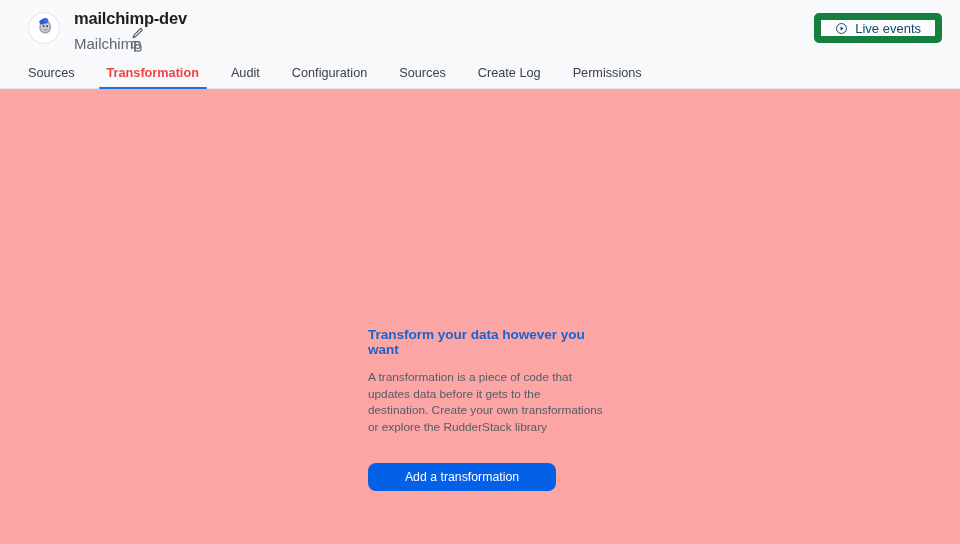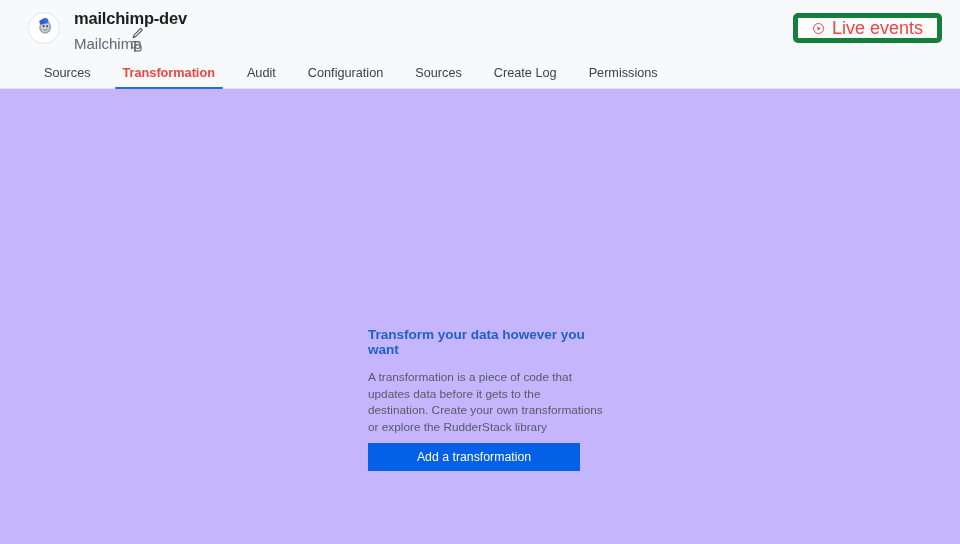--- a/index.html
+++ b/index.html
@@ -89,33 +89,33 @@
   .live-events {
     position: absolute;
     right: 18px;
     top: 13px;
     height: 30px;
     box-sizing: border-box;
     padding: 0 14px;
     display: flex;
     align-items: center;
     gap: 7px;
-    border: 5px solid #15803d;
+    border: 7px solid #15803d;
     border-radius: 5px;
     background: #fbfbfc;
-    color: #ef4444;
-    font-size: 18px;
+    color: #0c4a6e;
+    font-size: 13px;
     cursor: not-allowed;
   }
   .live-events svg { display: block; }
 
   
   .tabs {
     position: absolute;
-    left: 36px;
+    left: 20px;
     bottom: 0;
     display: flex;
     align-items: flex-end;
     height: 30px;
   }
 
   .tab {
     position: relative;
     padding: 0 8px 8px 8px;
     margin-right: 16px;
@@ -138,21 +138,21 @@
     bottom: -1px;
     height: 2px;
     background: #1f6fe0;
     border-radius: 1px;
   }
 
   
   .content {
     position: relative;
     height: 455px;
-    background: #c4b5fd;
+    background: #fca5a5;
     text-decoration: underline;
   }
 
   .empty-state {
     position: absolute;
     left: 368px;
     top: 238px;
     width: 236px;
   }
 
@@ -161,34 +161,34 @@
     font-weight: bold;
     color: #1f62c9;
     margin: 0 0 12px 0;
     letter-spacing: -0.05px;
   }
 
   .empty-desc {
     font-size: 11.8px;
     line-height: 16.6px;
     color: #555c66;
-    margin: 0 0 8px 0;
+    margin: 0 0 28px 0;
   }
 
   .primary-btn {
     display: block;
-    width: 212px;
+    width: 188px;
     height: 28px;
     line-height: 28px;
     text-align: center;
     background: #0560e8;
     color: #ffffff;
     font-size: 12.3px;
     border: none;
-    border-radius: 0;
+    border-radius: 8px;
     cursor: pointer;
     font-family: "Liberation Sans", sans-serif;
     padding: 0;
   }
 </style>
 </head>
 <body>
 
 <div class="header">
 

